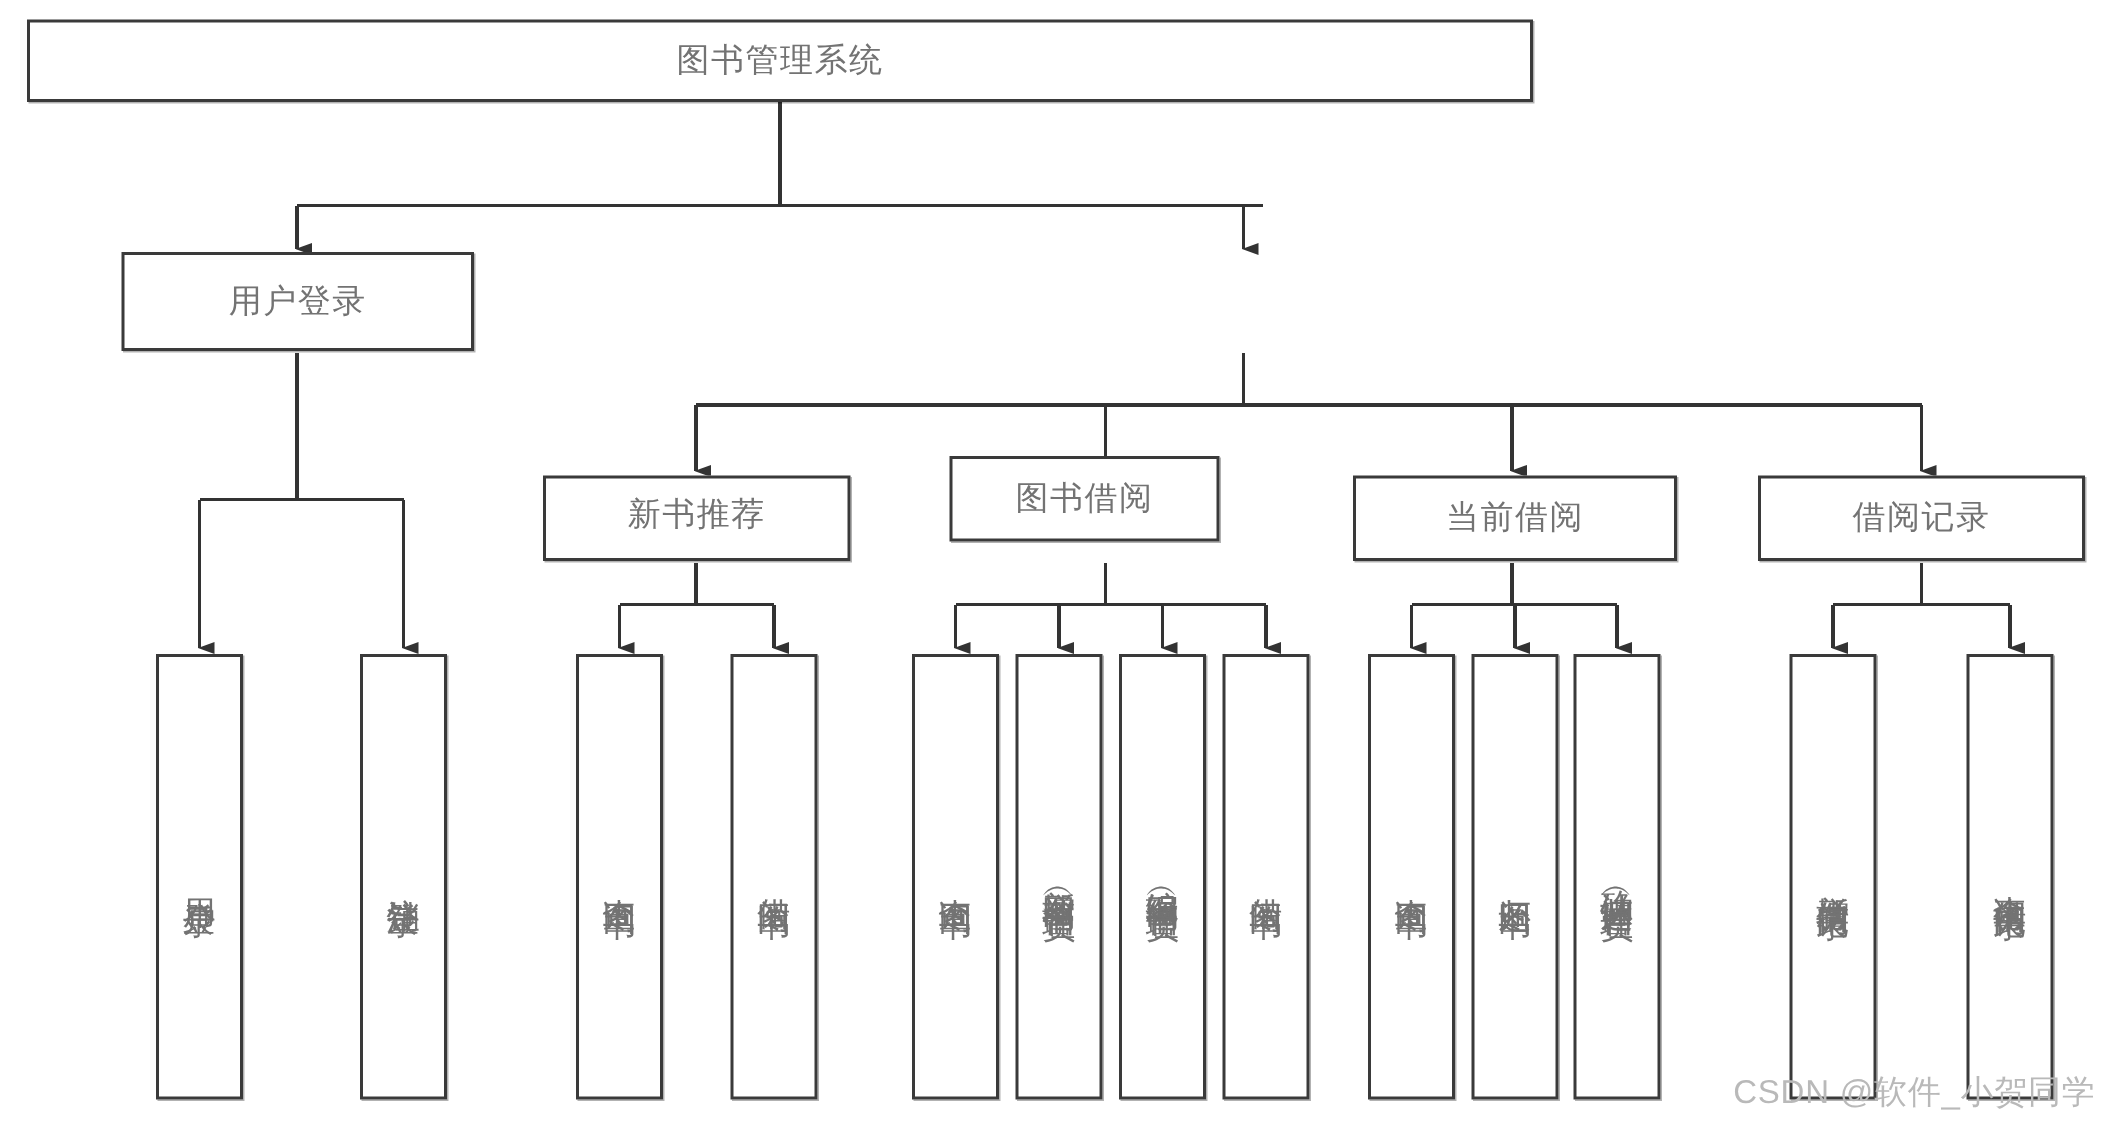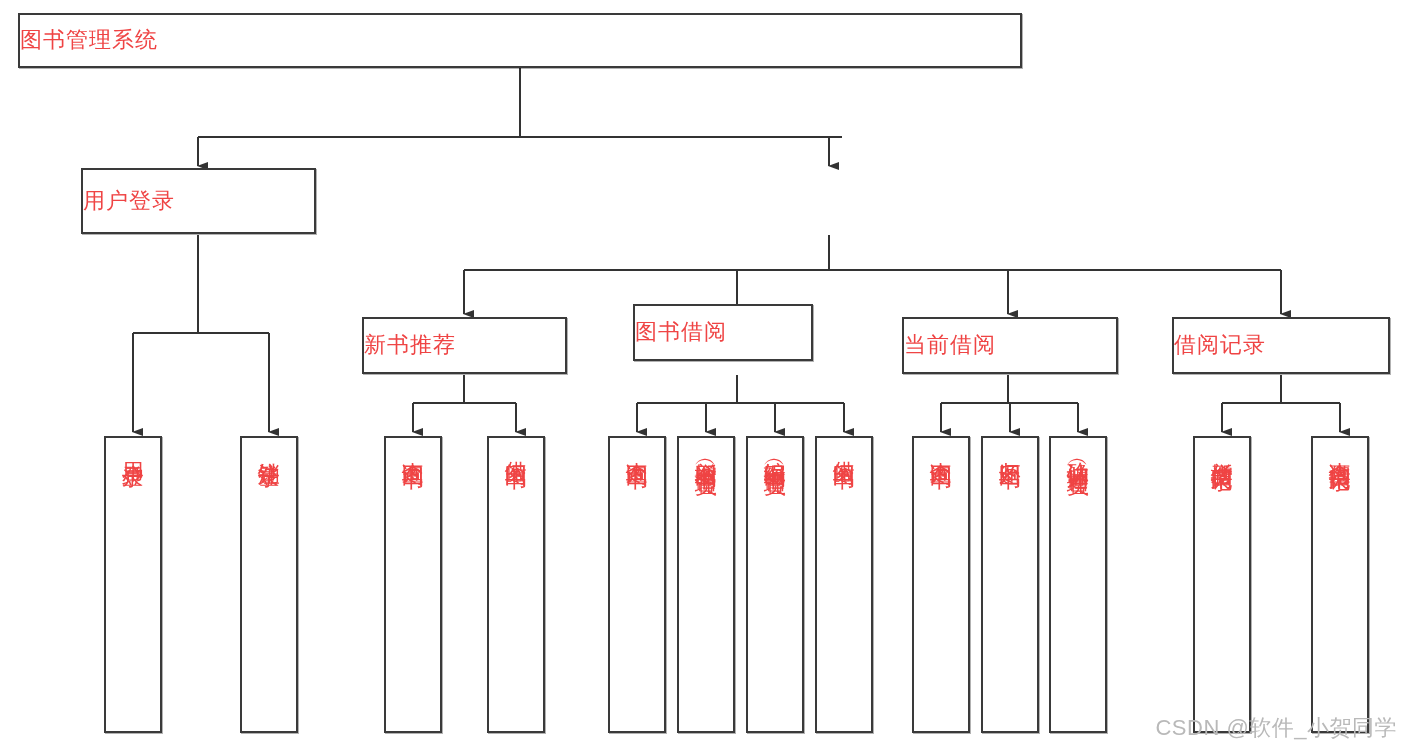--- a/index.html
+++ b/index.html
@@ -24,22 +24,22 @@
     height: 747px;
   }
   .node {
     position: absolute;
     box-sizing: border-box;
     background: #ffffff;
     border: 2px solid #3a3a3a;
     box-shadow: 1px 1px 0 0 rgba(0,0,0,0.30);
     display: flex;
     align-items: center;
-    justify-content: flex-start;
-    color: #ef4444;
+    justify-content: center;
+    color: #737373;
     z-index: 2;
   }
   .node.horiz {
     font-size: 22px;
     letter-spacing: 1px;
     line-height: 1.2;
   }
   .node.vert {
     writing-mode: vertical-rl;
     text-orientation: upright;
@@ -125,21 +125,21 @@
   </svg>
 
   <div class="node horiz" style="left:18px; top:13px; width:1004px; height:55px;">
     <span class="nlabel">图书管理系统</span>
   </div>
 
   <div class="node horiz" style="left:81px; top:168px; width:235px; height:66px;">
     <span class="nlabel">用户登录</span>
   </div>
 
-  <div class="node horiz" style="left:362px; top:317px; width:205px; height:57px;">
+  <div class="node horiz" style="left:362px; top:317px; width:205px; height:57px;font-family:Liberation Mono, monospace;">
     <span class="nlabel">新书推荐</span>
   </div>
   <div class="node horiz" style="left:633px; top:304px; width:180px; height:57px;">
     <span class="nlabel">图书借阅</span>
   </div>
   <div class="node horiz" style="left:1172px; top:317px; width:218px; height:57px;">
     <span class="nlabel">借阅记录</span>
   </div>
   <div class="node horiz" style="left:902px; top:317px; width:216px; height:57px;">
     <span class="nlabel">当前借阅</span>

